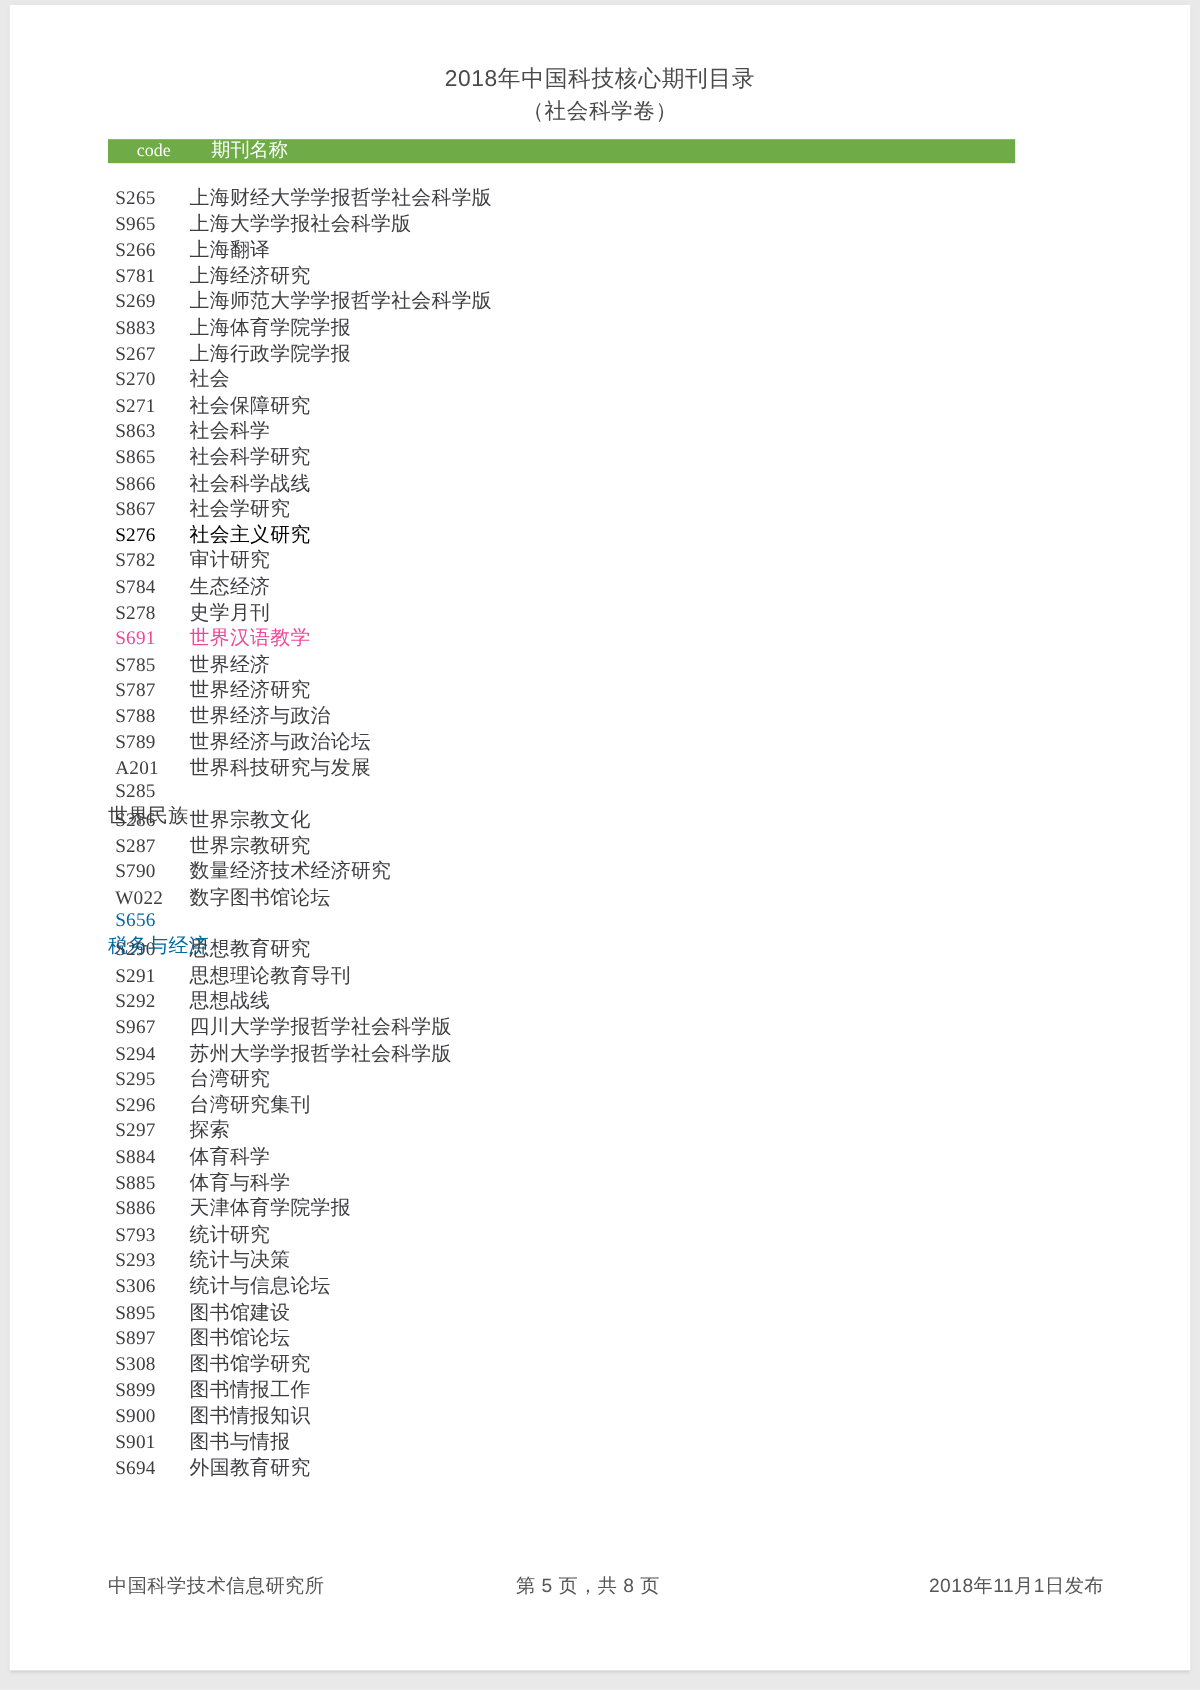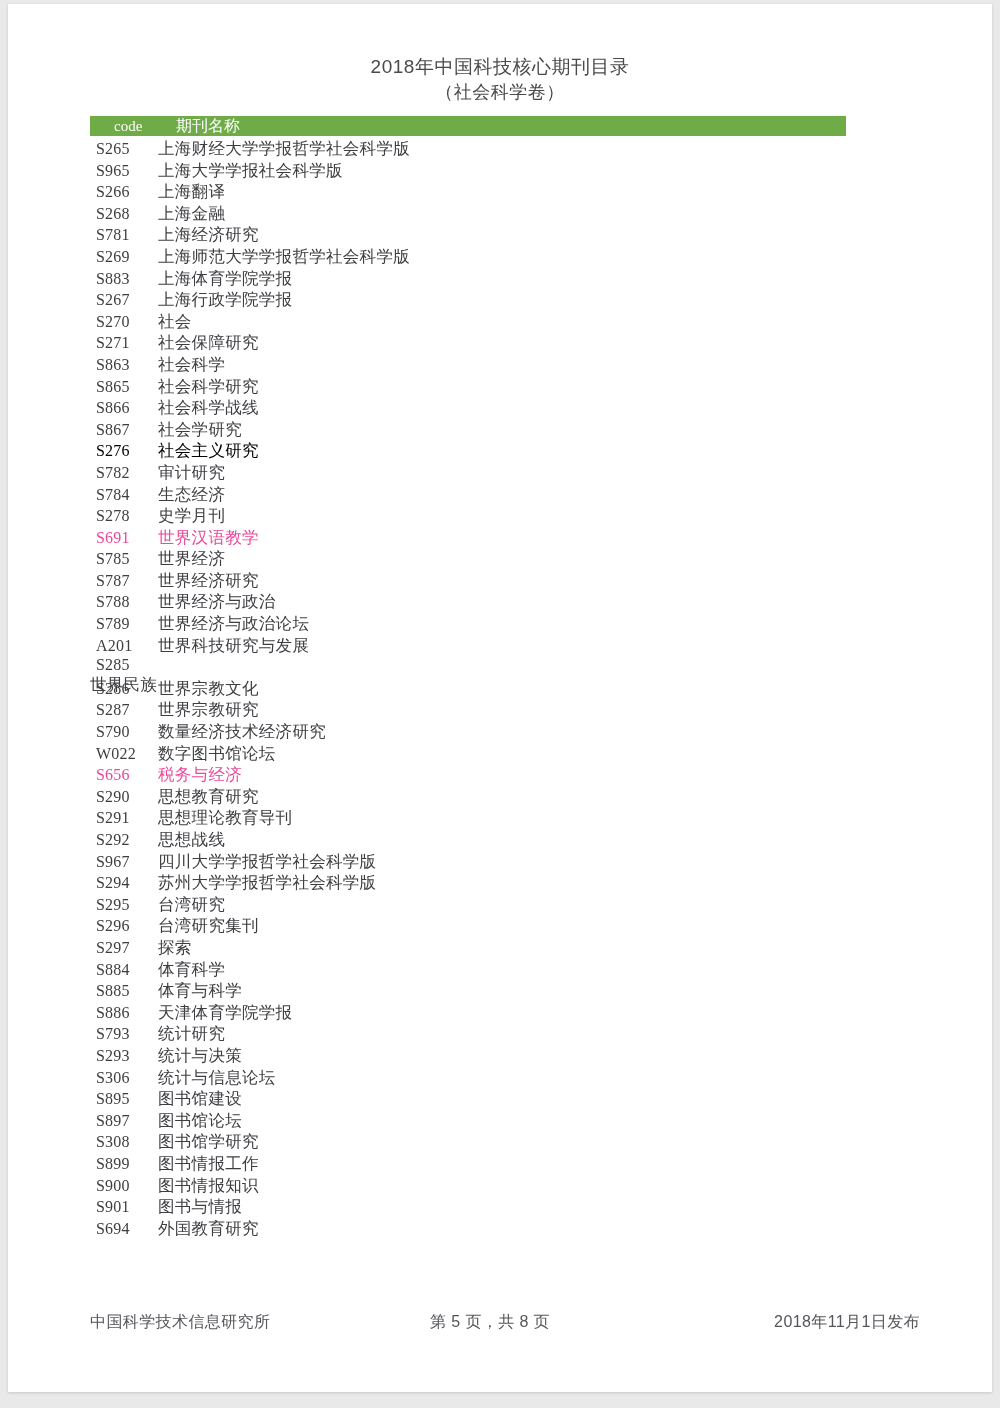--- a/index.html
+++ b/index.html
@@ -75,21 +75,21 @@
     font-family: "Liberation Serif", serif;
     line-height: 20px;
   }
   .table-header .col-name {
     font-size: 16px;
     font-family: "Liberation Serif", serif;
     line-height: 20px;
   }
 
   .table-body {
-    margin-top: 2px;
+    margin-top: 18px;
   }
 
   .row {
     display: flex;
     align-items: baseline;
     height: 21.6px;
     color: #3e3e42;
   }
   .row .cell-code {
     width: 62px;
@@ -160,24 +160,20 @@
         </div>
         <div class="row" style="color: rgb(62, 62, 66);">
           <div class="cell-code">S965</div>
           <div class="cell-name">上海大学学报社会科学版</div>
         </div>
         <div class="row" style="color: rgb(62, 62, 66);">
           <div class="cell-code">S266</div>
           <div class="cell-name">上海翻译</div>
         </div>
         <div class="row" style="color: rgb(62, 62, 66);">
-          <div class="cell-code">S268</div>
-          <div class="cell-name">上海金融</div>
-        </div>
-        <div class="row" style="color: rgb(62, 62, 66);">
           <div class="cell-code">S781</div>
           <div class="cell-name">上海经济研究</div>
         </div>
         <div class="row" style="color: rgb(62, 62, 66);">
           <div class="cell-code">S269</div>
           <div class="cell-name">上海师范大学学报哲学社会科学版</div>
         </div>
         <div class="row" style="color: rgb(62, 62, 66);">
           <div class="cell-code">S883</div>
           <div class="cell-name">上海体育学院学报</div>
@@ -263,21 +259,21 @@
           <div class="cell-name">世界宗教研究</div>
         </div>
         <div class="row" style="color: rgb(62, 62, 66);">
           <div class="cell-code">S790</div>
           <div class="cell-name">数量经济技术经济研究</div>
         </div>
         <div class="row" style="color: rgb(62, 62, 66);">
           <div class="cell-code">W022</div>
           <div class="cell-name">数字图书馆论坛</div>
         </div>
-        <div class="row" style="color: #ec4899;">
+        <div class="row" style="color: #0369a1; flex-direction: column;">
           <div class="cell-code">S656</div>
           <div class="cell-name">税务与经济</div>
         </div>
         <div class="row" style="color: rgb(62, 62, 66);">
           <div class="cell-code">S290</div>
           <div class="cell-name">思想教育研究</div>
         </div>
         <div class="row" style="color: rgb(62, 62, 66);">
           <div class="cell-code">S291</div>
           <div class="cell-name">思想理论教育导刊</div>

